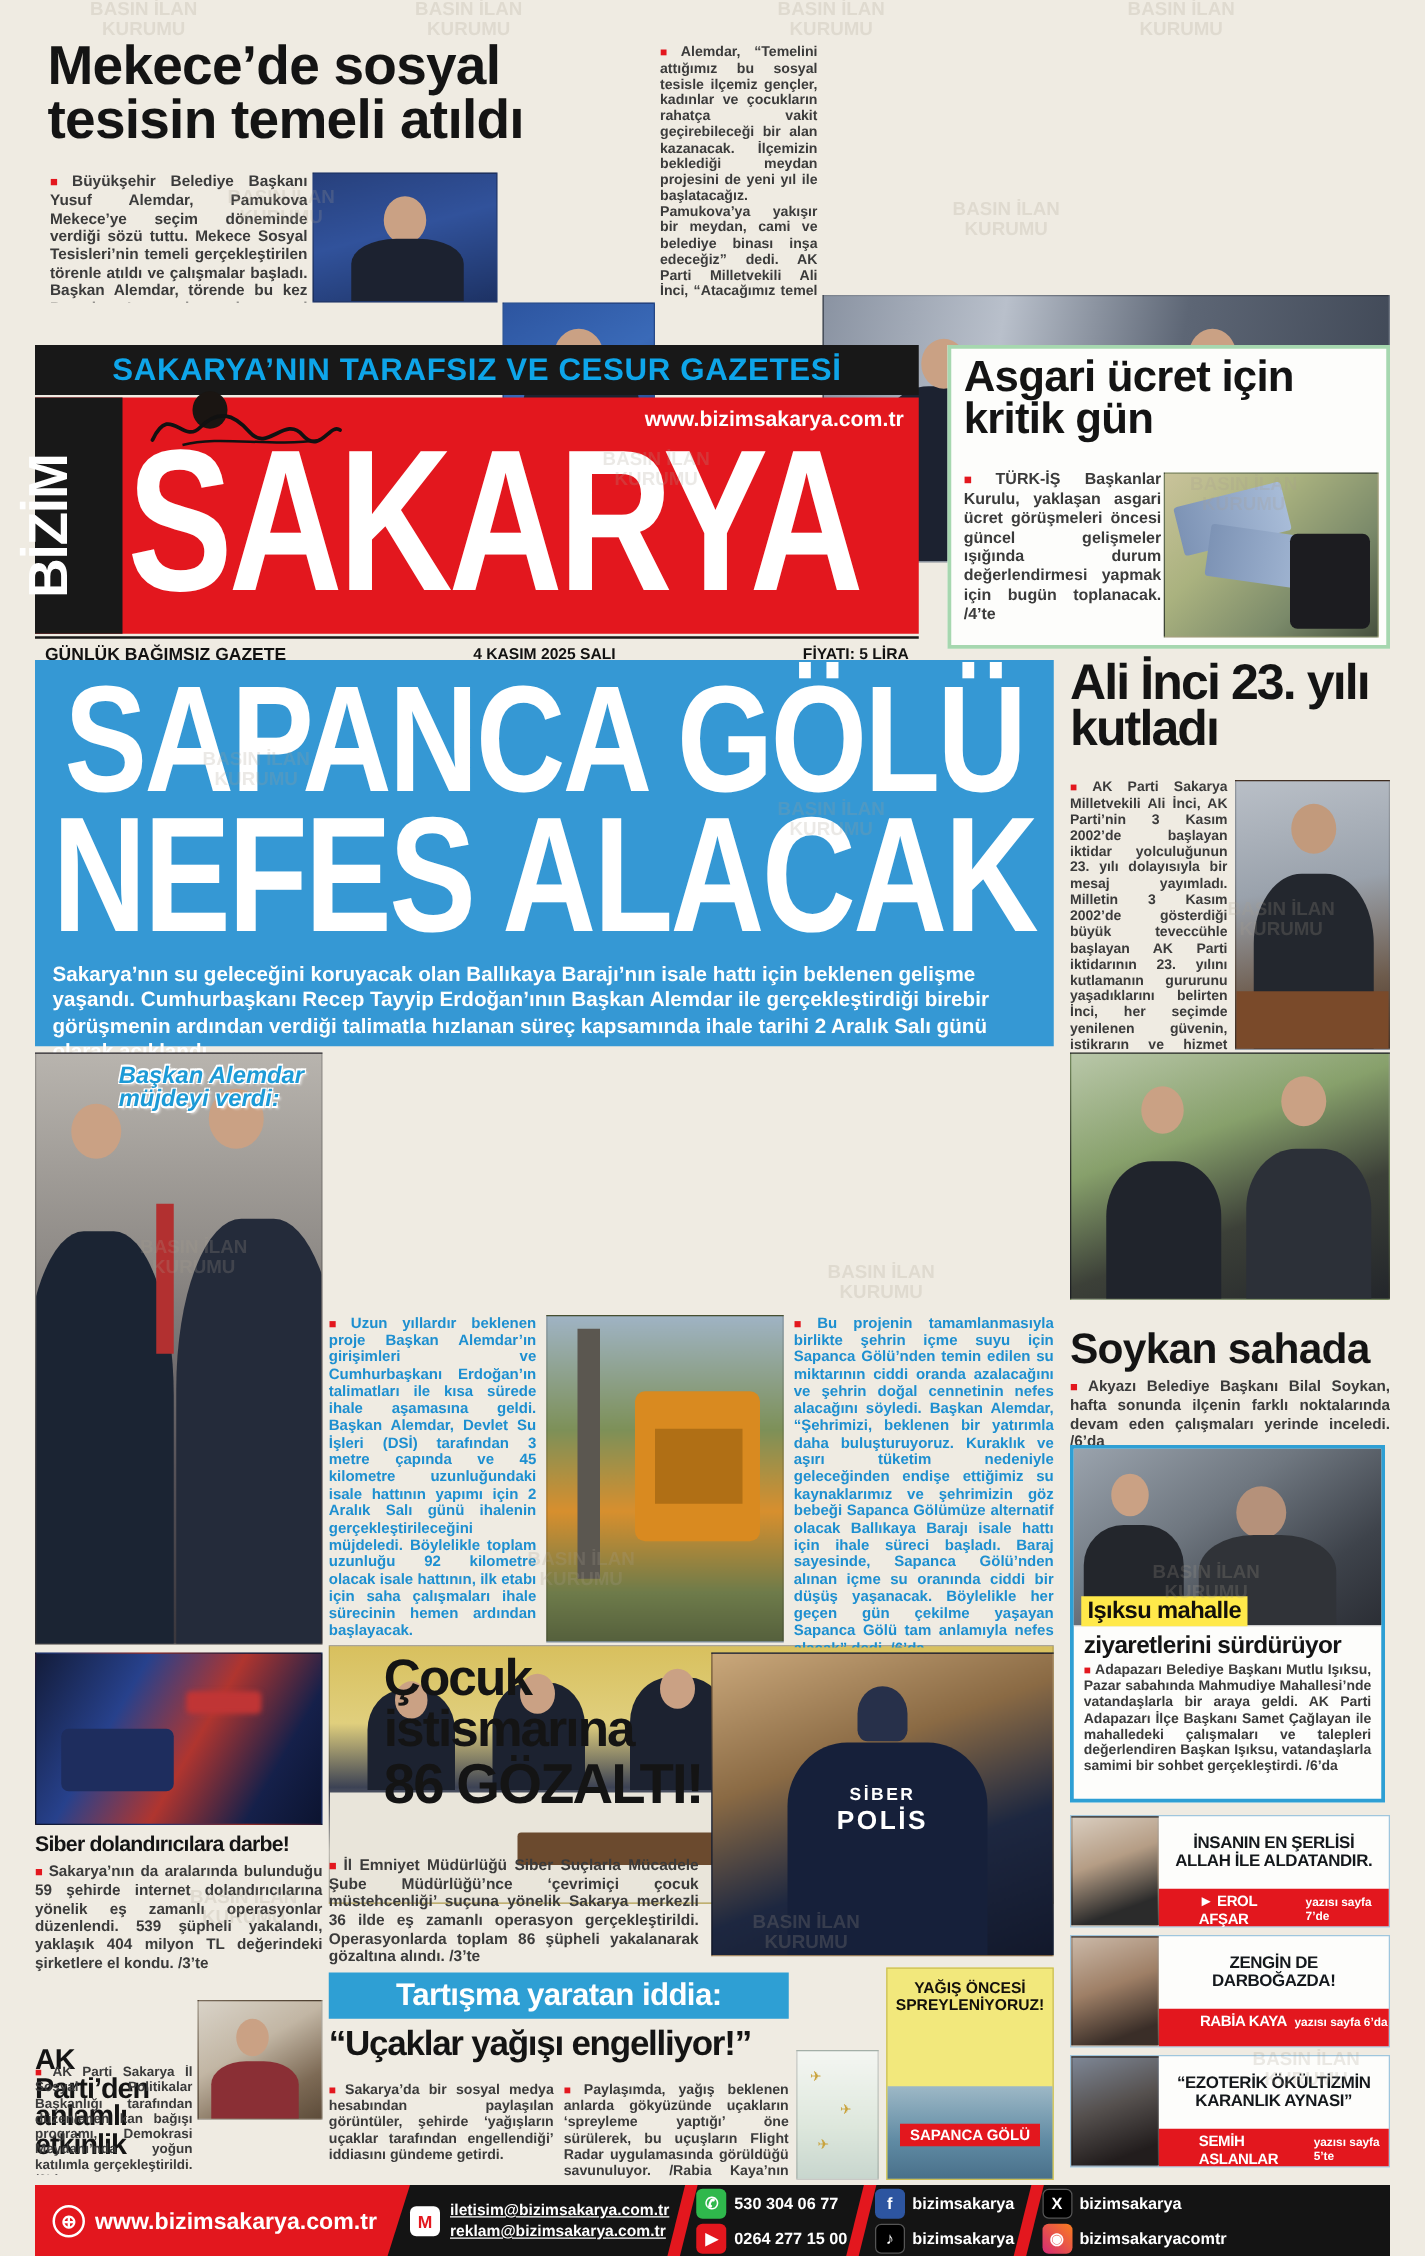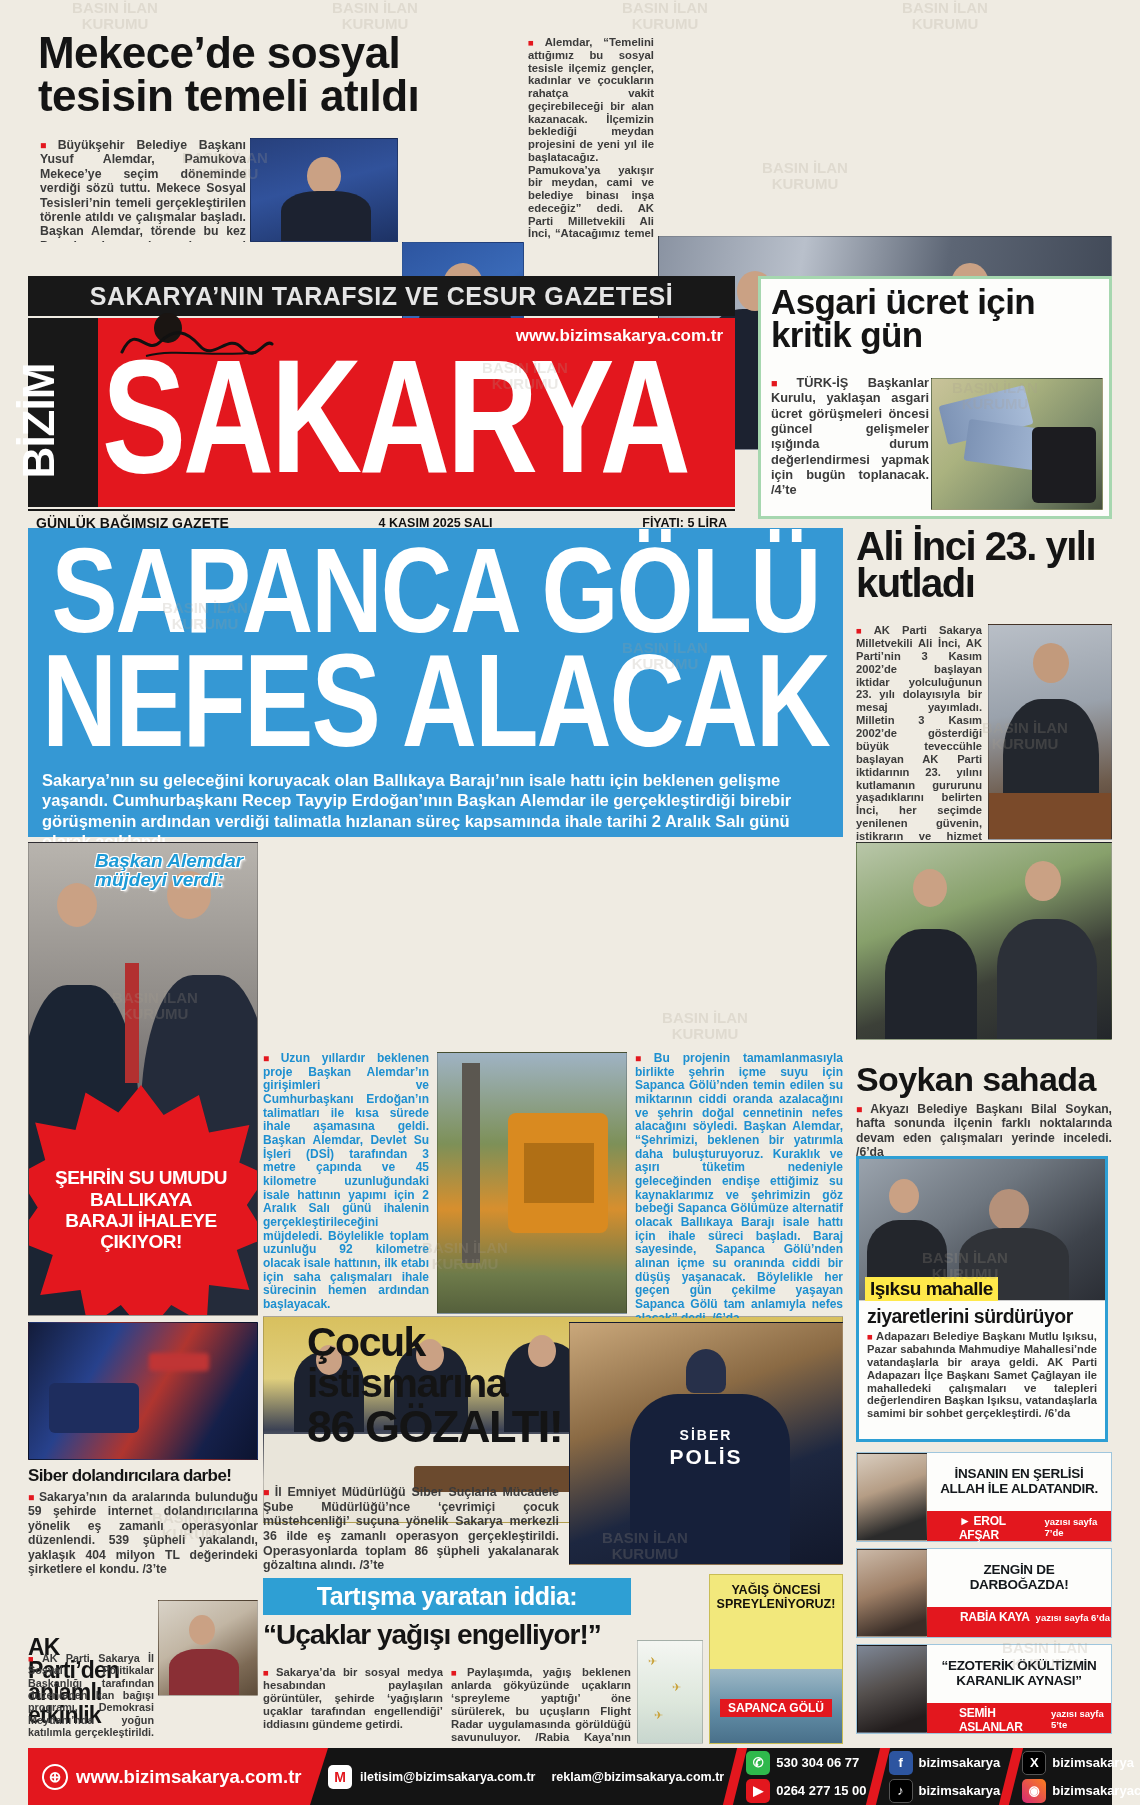--- a/index.html
+++ b/index.html
@@ -28,21 +28,21 @@
   #top-body-left { left:12px; top:112px; width:206px; font-size:12.3px; line-height:1.17; height:104px; }
   #top-ph1 { left:222px; top:112px; width:148px; height:104px; background:linear-gradient(165deg,#27407c 0%,#31529b 45%,#1d3264 100%); }
   #top-ph2 { left:374px; top:112px; width:122px; height:104px; background:linear-gradient(150deg,#2d55a0 0%,#3a6ab8 55%,#24448a 100%); }
   #top-body-right { left:500px; top:10px; width:126px; font-size:11.3px; line-height:1.13; height:204px; }
   #top-ph3 { left:630px; top:2px; width:454px; height:214px; background:linear-gradient(100deg,#8a93a2 0%,#b9c0cb 30%,#5d6675 60%,#3d4553 100%); }
   .suit { position:absolute; bottom:0; background:#1c2230; border-radius:40% 40% 0 0; }
   .head { position:absolute; background:#caa184; border-radius:50%; }
 
   
   #slogan-bar { left:28px; top:276px; width:707px; height:40px; background:#181818; display:flex; align-items:center; justify-content:center; }
-  #slogan-bar span { color:#e5e5e5; font-weight:bold; font-size:25px; letter-spacing:.5px; }
+  #slogan-bar span { color:#0ea5e9; font-weight:bold; font-size:25px; letter-spacing:.5px; }
 
   
   #masthead { left:28px; top:318px; width:707px; height:189px; background:#e3171e; }
   #brand-col { position:absolute; left:0; top:0; width:70px; height:189px; background:#181818; }
   #brand-small { position:absolute; left:-46px; top:78px; transform:rotate(-90deg); color:#fff; font-weight:bold; font-size:44px; letter-spacing:-1px; }
   #brand-big { position:absolute; left:74px; top:18px; font-weight:bold; font-size:126px; color:#fff; letter-spacing:-3px; line-height:1;
                transform:scale(1.0,1.28); transform-origin:top left; }
   #masthead-url { position:absolute; right:12px; top:8px; color:#fff; font-weight:bold; font-size:17px; }
   #signature { position:absolute; left:88px; top:-6px; width:160px; height:52px; }
 
@@ -151,21 +151,21 @@
   .colm-page { font-weight:bold; font-size:9.5px; }
 
   
   #footer { left:28px; top:1748px; width:1084px; height:57px; background:#141414; display:flex; align-items:center; color:#fff; }
   .f-sep { width:10px; height:57px; background:#e3171e; transform:skewX(-14deg); flex:none; margin:0 6px; }
   #f-url { background:#e3171e; height:57px; display:flex; align-items:center; gap:8px; padding:0 18px 0 14px; flex:none;
            clip-path:polygon(0 0,100% 0,94% 100%,0 100%); width:300px; }
   #f-url .globe { width:26px; height:26px; border:2px solid #fff; border-radius:50%; display:flex; align-items:center; justify-content:center; font-size:15px; font-weight:bold; }
   #f-url span.u { font-weight:bold; font-size:18.5px; }
   .f-block { display:flex; align-items:center; gap:8px; flex:none; }
-  .f-lines { display:flex; flex-direction:row; gap:16px; justify-content:center; }
+  .f-lines { display:flex; flex-direction:column; gap:3px; justify-content:center;text-decoration:underline; }
   .f-lines span { font-weight:bold; font-size:12.5px; }
   .f-ico { width:24px; height:24px; border-radius:5px; display:flex; align-items:center; justify-content:center; font-weight:bold; font-size:14px; flex:none; }
   .ico-mail { background:#fff; color:#e3171e; }
   .ico-wa { background:#2fb84c; color:#fff; }
   .ico-play { background:#e3171e; color:#fff; font-size:11px; }
   .ico-fb { background:#2d55a0; color:#fff; }
   .ico-tt { background:#000; color:#fff; border:1px solid #555; }
   .ico-x { background:#000; color:#fff; border:1px solid #555; }
   .ico-ig { background:linear-gradient(45deg,#d62976,#fa7e1e); color:#fff; }
   .f-social-line { display:flex; align-items:center; gap:6px; }
@@ -276,26 +276,20 @@
     </div>
   </div>
 
   <div id="left-photo" class="abs ph">
     <div class="head" style="left:28px;top:40px;width:40px;height:44px"></div>
     <div class="suit" style="left:-10px;width:120px;height:330px;background:#1b2433"></div>
     <div class="head" style="left:138px;top:28px;width:44px;height:48px"></div>
     <div class="suit" style="left:112px;width:130px;height:340px;background:#242b3a"></div>
     <div class="abs" style="left:96px;top:120px;width:14px;height:120px;background:#b23030"></div>
     <div id="photo-label">Başkan Alemdar müjdeyi verdi:</div>
-    <div id="starburst">
-      <span>ŞEHRİN SU UMUDU</span>
-      <span>BALLIKAYA</span>
-      <span>BARAJI İHALEYE</span>
-      <span>ÇIKIYOR!</span>
-    </div>
   </div>
 
   <div id="center-photo" class="abs ph">
     <div class="suit" style="left:30px;bottom:90px;width:70px;height:80px"></div>
     <div class="suit" style="left:130px;bottom:90px;width:74px;height:86px"></div>
     <div class="suit" style="left:240px;bottom:90px;width:78px;height:90px"></div>
     <div class="suit" style="left:350px;bottom:90px;width:74px;height:86px"></div>
     <div class="suit" style="left:460px;bottom:90px;width:70px;height:82px"></div>
     <div class="head" style="left:52px;top:28px;width:26px;height:30px"></div>
     <div class="head" style="left:152px;top:22px;width:28px;height:32px"></div>

